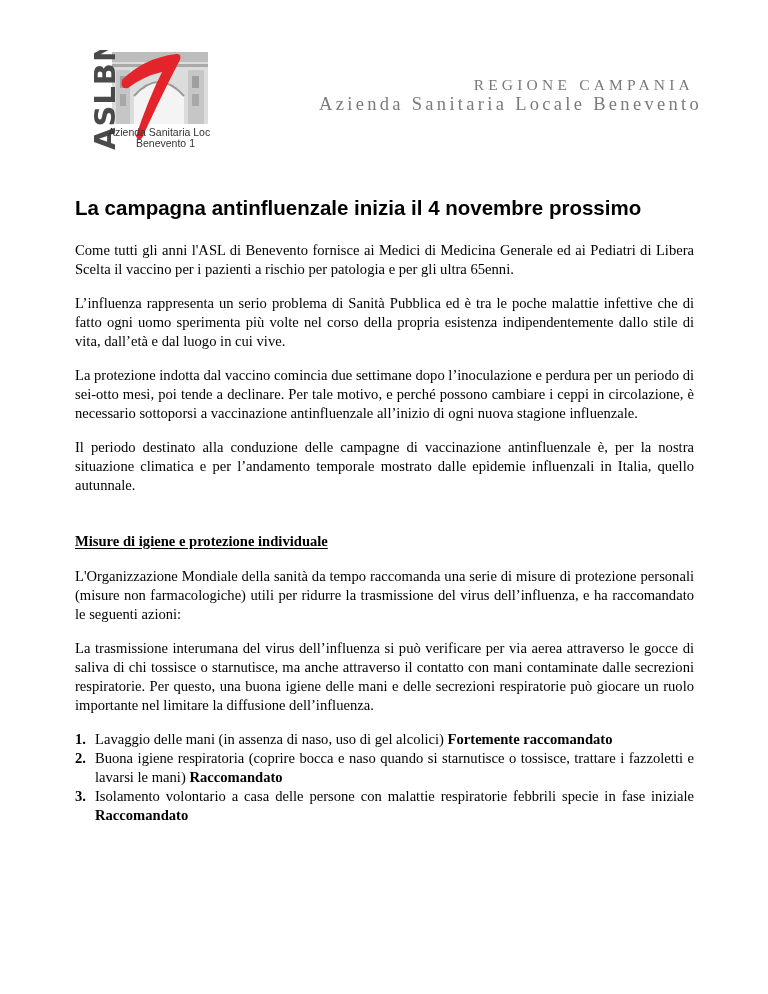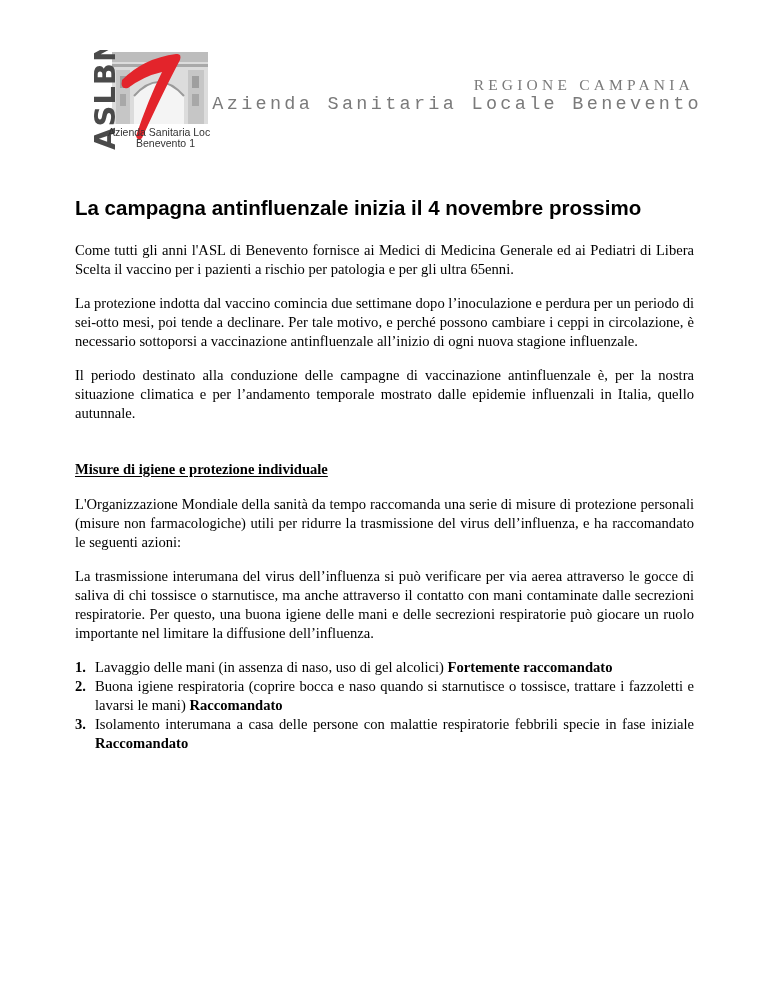--- a/index.html
+++ b/index.html
@@ -37,21 +37,21 @@
       font-size: 15.5px;
       letter-spacing: 4.2px;
       color: #7a7a7a;
       text-align: right;
       white-space: nowrap;
     }
     .agency {
       position: absolute;
       right: 66px;
       top: 94px;
-      font-family: Liberation Mono, monospace;
+      font-family: Liberation Serif, serif;
       font-size: 18.5px;
       letter-spacing: 3.3px;
       color: #7a7a7a;
       text-align: right;
       white-space: nowrap;
     }
     .content {
       position: absolute;
       left: 75px;
       top: 196px;
@@ -129,34 +129,35 @@
     </svg>
   </div>
   <div class="region">REGIONE CAMPANIA</div>
   <div class="agency">Azienda Sanitaria Locale Benevento</div>
 </div>
 
 <div class="content">
   <h1>La campagna antinfluenzale inizia il 4 novembre prossimo</h1>
 
   <p>Come tutti gli anni l'ASL di Benevento fornisce ai Medici di Medicina Generale ed ai Pediatri di Libera Scelta il vaccino per i pazienti a rischio per patologia e per gli ultra 65enni.</p>
+  <p>L’influenza rappresenta un serio problema di Sanità Pubblica ed è tra le poche malattie infettive che di fatto ogni uomo sperimenta più volte nel corso della propria esistenza indipendentemente dallo stile di vita, dall’età e dal luogo in cui vive.</p>
   <p>La protezione indotta dal vaccino comincia due settimane dopo l’inoculazione e perdura per un periodo di sei-otto mesi, poi tende a declinare. Per tale motivo, e perché possono cambiare i ceppi in circolazione, è necessario sottoporsi a vaccinazione antinfluenzale all’inizio di ogni nuova stagione influenzale.</p>
   <p>Il periodo destinato alla conduzione delle campagne di vaccinazione antinfluenzale è, per la nostra situazione climatica e per l’andamento temporale mostrato dalle epidemie influenzali in Italia, quello autunnale.</p>
 
   <div class="spacer-section"></div>
 
   <h2>Misure di igiene e protezione individuale</h2>
 
   <p>L'Organizzazione Mondiale della sanità da tempo raccomanda una serie di misure di protezione personali (misure non farmacologiche) utili per ridurre la trasmissione del virus dell’influenza, e ha raccomandato le seguenti azioni:</p>
   <p>La trasmissione interumana del virus dell’influenza si può verificare per via aerea attraverso le gocce di saliva di chi tossisce o starnutisce, ma anche attraverso il contatto con mani contaminate dalle secrezioni respiratorie. Per questo, una buona igiene delle mani e delle secrezioni respiratorie può giocare un ruolo importante nel limitare la diffusione dell’influenza.</p>
 
   <ol>
     <li>
       <span class="num">1.</span><span>Lavaggio delle mani (in assenza di naso, uso di gel alcolici) </span><b>Fortemente raccomandato</b>
     </li>
     <li>
       <span class="num">2.</span><span>Buona igiene respiratoria (coprire bocca e naso quando si starnutisce o tossisce, trattare i fazzoletti e lavarsi le mani) </span><b>Raccomandato</b>
     </li>
     <li>
-      <span class="num">3.</span><span>Isolamento interumana a casa delle persone con malattie respiratorie febbrili specie in fase iniziale </span><b>Raccomandato</b>
+      <span class="num">3.</span><span>Isolamento volontario a casa delle persone con malattie respiratorie febbrili specie in fase iniziale </span><b>Raccomandato</b>
     </li>
   </ol>
 </div>
 
 </body></html>

